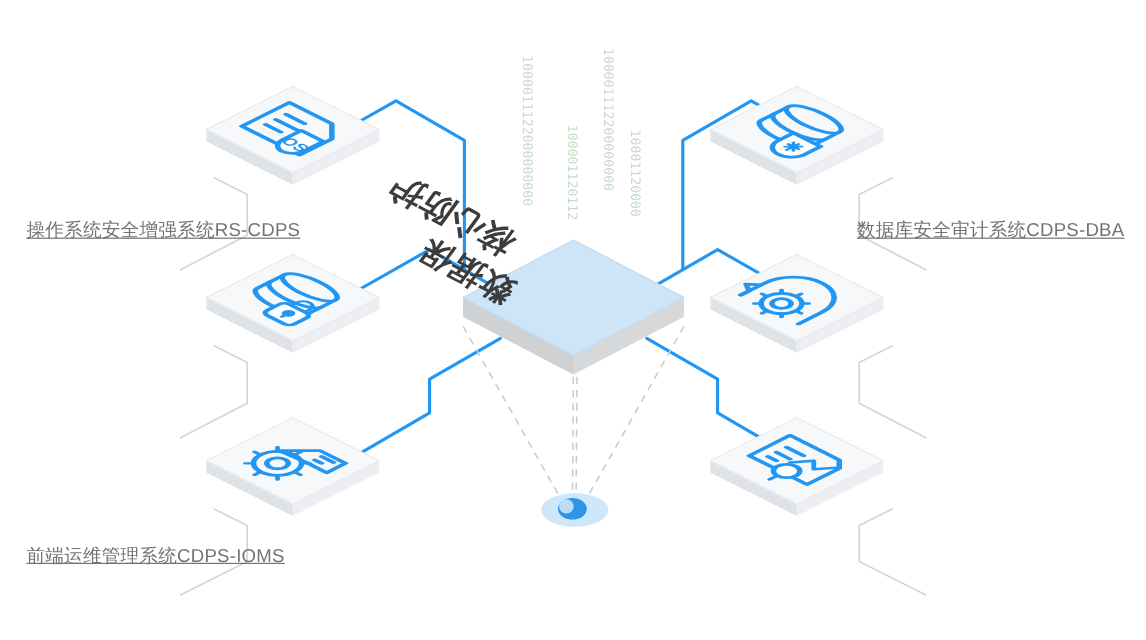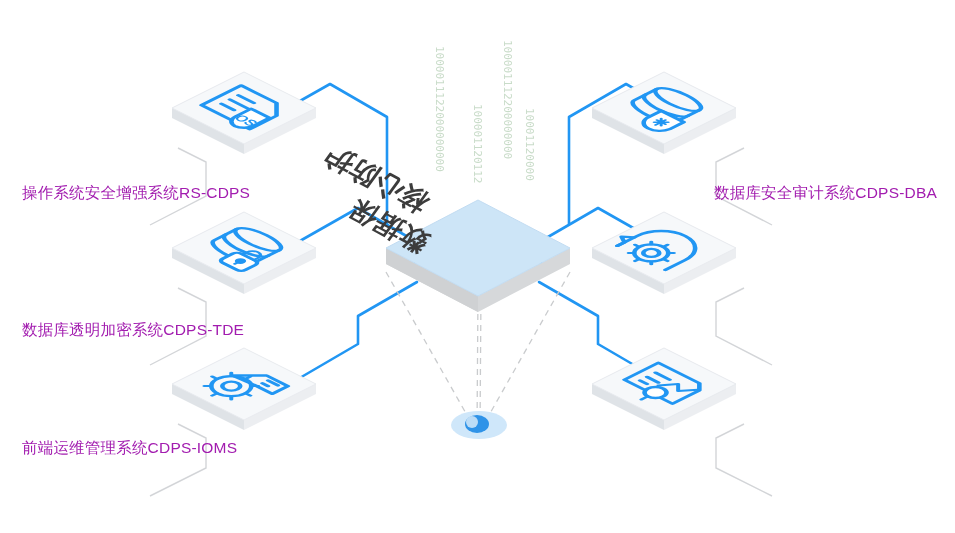--- a/index.html
+++ b/index.html
@@ -21,25 +21,26 @@
     height: 533px;
   }
   #scene {
     position: absolute;
     left: 0; top: 0;
     width: 955px;
     height: 533px;
   }
   .label {
     position: absolute;
-    color: #a21caf;
+    color: #737373;
     font-size: 15.5px;
     letter-spacing: 0.2px;
     white-space: nowrap;
     line-height: 1;
+    text-decoration: underline;
   }
   .label.left  { text-align: left; }
   .label.right { text-align: left; }
   .binary-col {
     position: absolute;
     font-family: "DejaVu Sans Mono", "Liberation Mono", monospace;
     font-size: 11px;
     line-height: 11.5px;
     color: #c9dcc9;
     text-align: center;
@@ -209,16 +210,15 @@
   <div class="binary-col" style="left:433px; top:46px;">1000011122000000000</div>
   <div class="binary-col" style="left:471px; top:104px;">100001120112</div>
   <div class="binary-col" style="left:501px; top:40px;">100001112200000000</div>
   <div class="binary-col" style="left:523px; top:108px;">10001120000</div>
 
   <div class="core-text core-line1">核心防护</div>
   <div class="core-text core-line2">数据保</div>
 
   <div class="label left" style="left:22px;  top:185px;">操作系统安全增强系统RS-CDPS</div>
   <div class="label right" style="left:714px; top:185px;">数据库安全审计系统CDPS-DBA</div>
-  <div class="label left" style="left:22px;  top:322px;">数据库透明加密系统CDPS-TDE</div>
-  <div class="label left" style="left:22px;  top:440px;">前端运维管理系统CDPS-IOMS</div>
+  <div class="label left" style="left:22px;  top:456px;">前端运维管理系统CDPS-IOMS</div>
 
 </div>
 
 </body></html>

